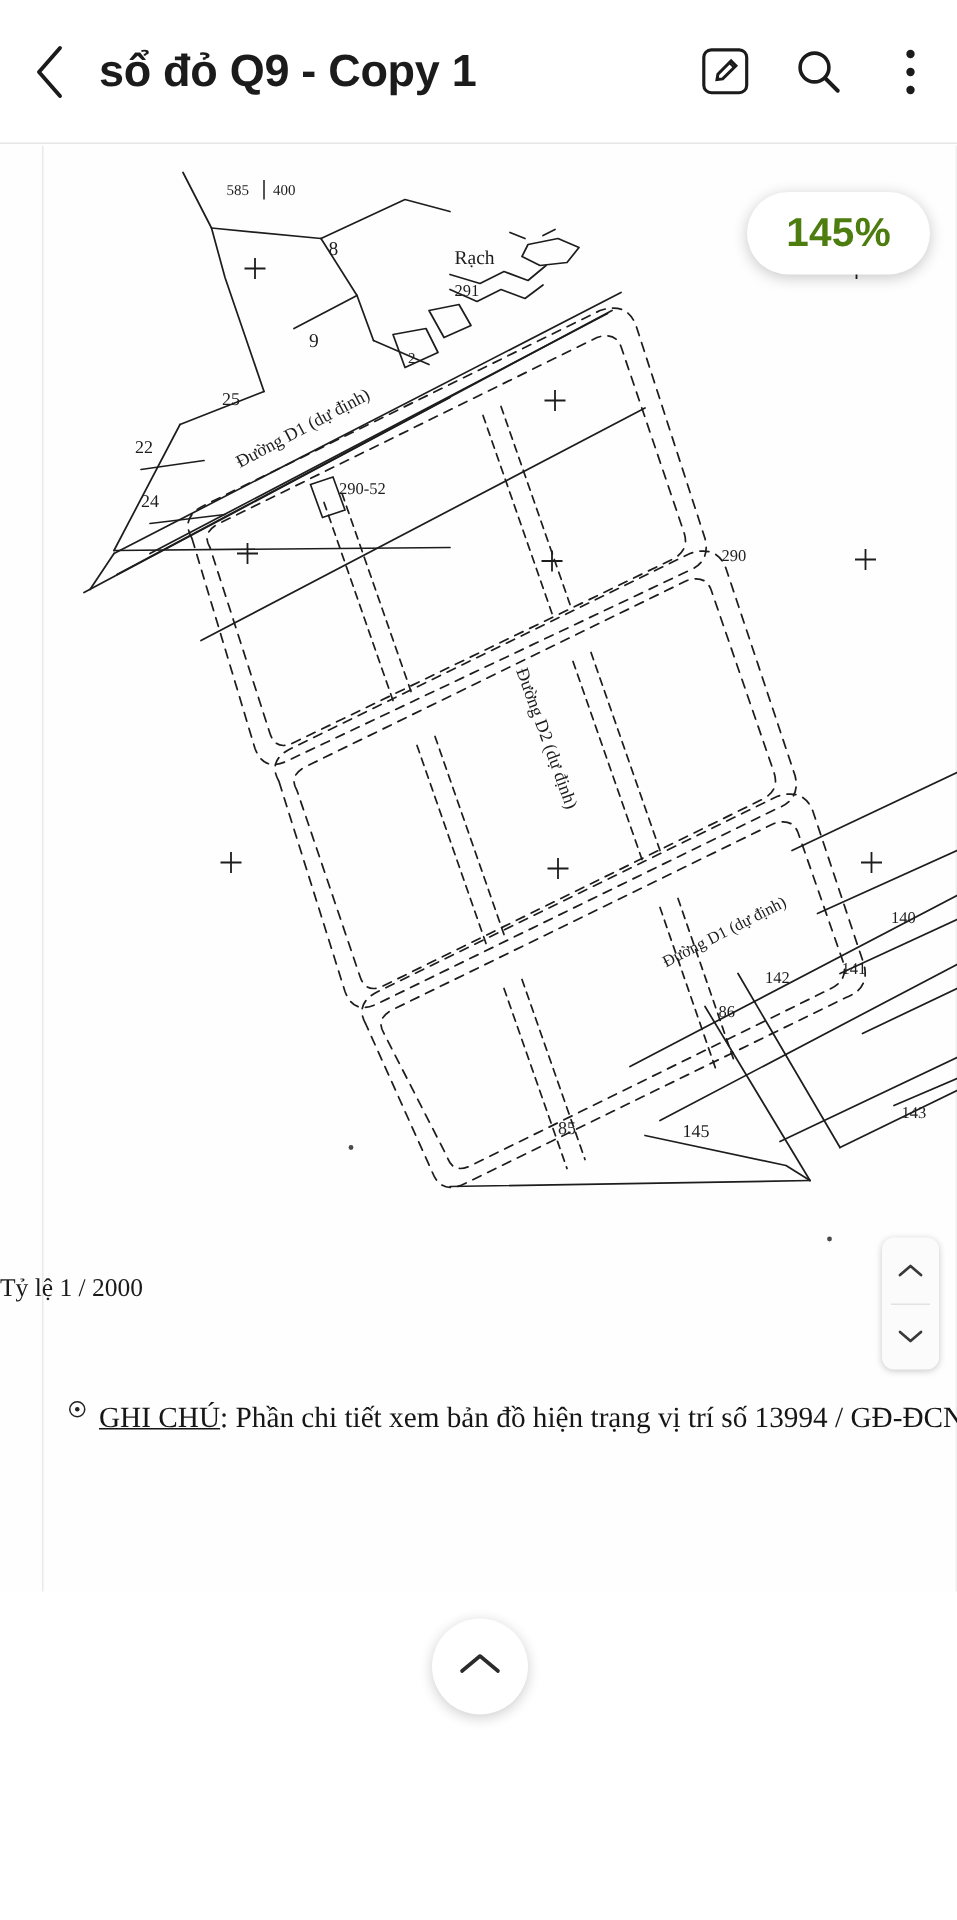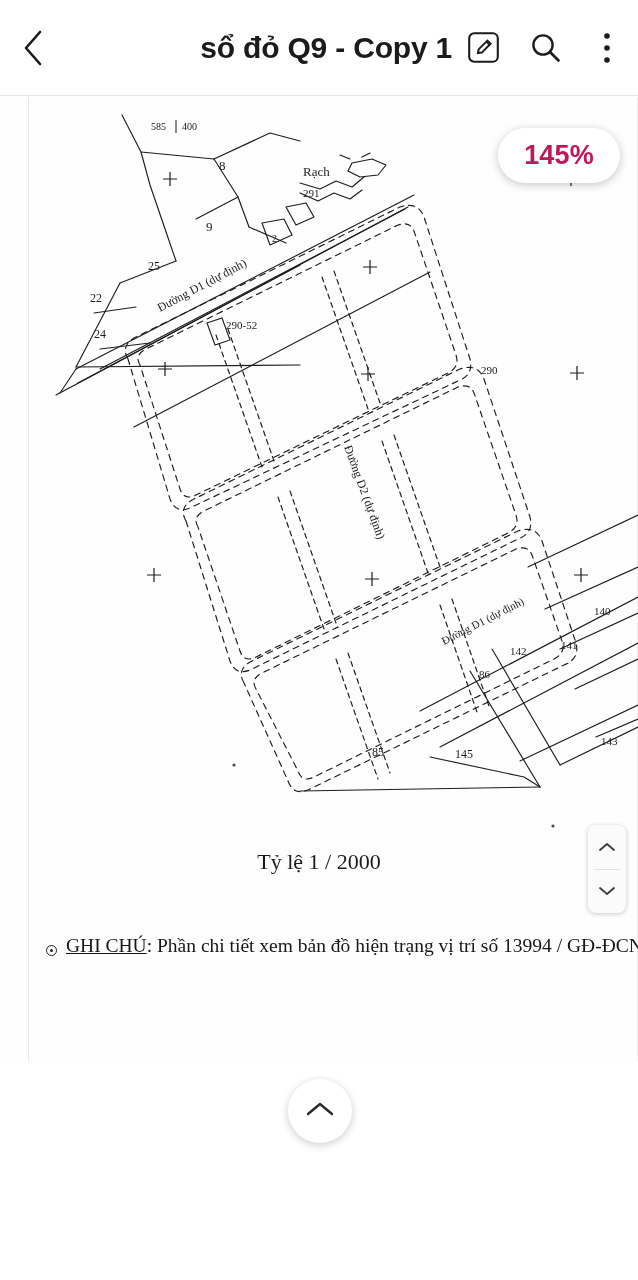--- a/index.html
+++ b/index.html
@@ -20,61 +20,60 @@
   }
   .appbar-back {
     width: 58px; height: 96px; display: flex; align-items: center; justify-content: center;
     margin-left: 4px;
   }
   .appbar-title {
     flex: 1 1 auto;
     font-size: 30px; font-weight: bold; color: #1b1b1b;
     letter-spacing: -0.2px; white-space: nowrap; overflow: hidden;
     padding-left: 4px;
-    text-align: right;
   }
   .appbar-action {
     width: 62px; height: 96px; display: flex; align-items: center; justify-content: center;
   }
   .icon-svg { display: block; }
 
   
   .zoom-pill {
     position: absolute; top: 128px; right: 18px;
     background: #ffffff; border-radius: 28px;
     box-shadow: 0 2px 10px rgba(0,0,0,0.22);
     padding: 12px 26px;
-    font-size: 27px; font-weight: bold; color: #be185d;
+    font-size: 27px; font-weight: bold; color: #4d7c0f;
     letter-spacing: 0.2px;
   }
 
   
   .doc {
     position: absolute; top: 97px; left: 0; width: 638px; height: 964px;
     background: #fefefe; overflow: hidden;
   }
   .doc-inner { position: absolute; inset: 0; }
   .paper-edge-l { position: absolute; left: 28px; top: 0; width: 1px; height: 1183px; background: #e9e9e9; }
   .paper-edge-r { position: absolute; right: 0px; top: 0; width: 1px; height: 1183px; background: #efefef; }
 
   .map-svg { position: absolute; top: 0; left: 0; }
 
   .scale-label {
     position: absolute; left: 0; top: 752px; width: 638px;
-    text-align: center;
+    text-align: left;
     font-family: "Liberation Serif", serif;
-    font-size: 22px; color: #1a1a1a;
+    font-size: 17px; color: #1a1a1a;
   }
 
   .note-block {
     position: absolute; left: 46px; top: 838px; width: 592px;
     font-family: "Liberation Serif", serif;
     color: #161616;
   }
-  .note-line1 { font-size: 19.5px; white-space: nowrap; display: flex; align-items: flex-end; }
+  .note-line1 { font-size: 19.5px; white-space: nowrap; display: flex; align-items: flex-start; }
   .note-bullet {
     display: inline-block; width: 11px; height: 11px; border-radius: 50%;
     border: 1.5px solid #222; margin-right: 9px; position: relative; top: -1px;
     flex: 0 0 auto;
   }
   .note-bullet::after {
     content: ""; position: absolute; left: 2.5px; top: 2.5px; width: 3px; height: 3px;
     background: #222; border-radius: 50%;
   }
   .note-underline { text-decoration: underline; }

